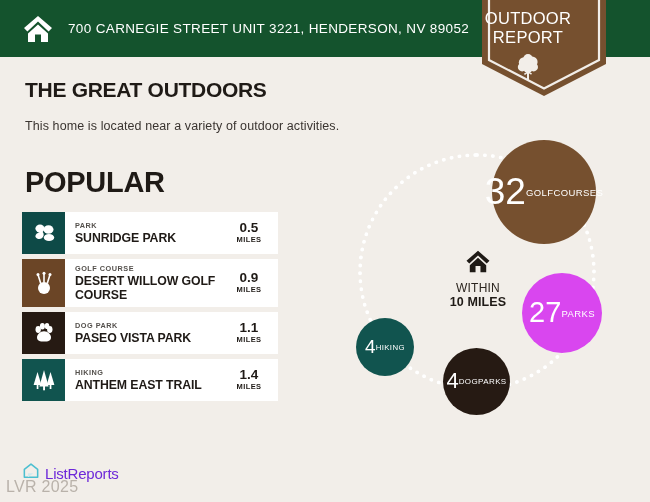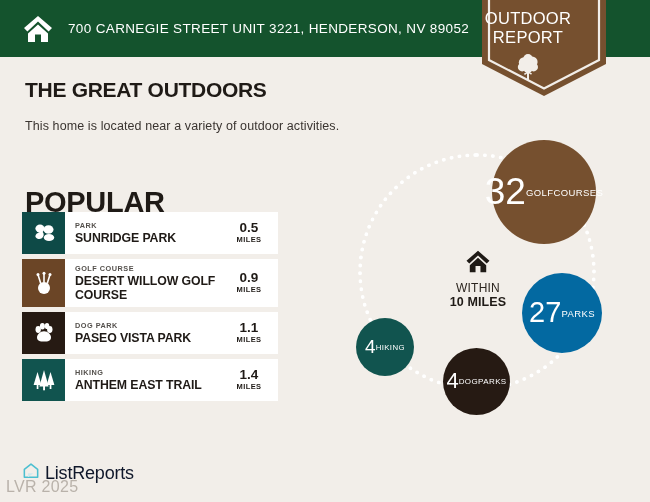--- a/index.html
+++ b/index.html
@@ -81,21 +81,21 @@
     position: absolute;
     left: 25px; top: 119px;
     font-size: 12.5px;
     color: #3a3430;
     letter-spacing: 0.1px;
   }
 
   
   .popular-heading {
     position: absolute;
-    left: 25px; top: 186px;
+    left: 25px; top: 166px;
     font-size: 29px;
     font-weight: bold;
     color: #1f1a16;
     letter-spacing: -0.3px;
   }
 
   .poi-list {
     position: absolute;
     left: 22px; top: 212px;
     width: 256px;
@@ -181,21 +181,21 @@
     color: #ffffff;
     text-align: center;
   }
   .stat-num { font-weight: 400; line-height: 1; }
   .stat-lbl { font-weight: 400; letter-spacing: 0.4px; }
 
   .c-golf { left: 152px; top: -5px; width: 104px; height: 104px; background: #76502f; }
   .c-golf .stat-num { font-size: 37px; margin-bottom: 2px; }
   .c-golf .stat-lbl { font-size: 9.5px; line-height: 11px; }
 
-  .c-parks { left: 182px; top: 128px; width: 80px; height: 80px; background: #0369a1; }
+  .c-parks { left: 182px; top: 128px; width: 80px; height: 80px; background: #d946ef; }
   .c-parks .stat-num { font-size: 29px; margin-bottom: 1px; }
   .c-parks .stat-lbl { font-size: 9.5px; line-height: 11px; }
 
   .c-dog { left: 103px; top: 203px; width: 67px; height: 67px; background: #261a13; }
   .c-dog .stat-num { font-size: 22px; margin-bottom: 1px; }
   .c-dog .stat-lbl { font-size: 8px; line-height: 9.5px; }
 
   .c-hiking { left: 16px; top: 173px; width: 58px; height: 58px; background: #11544f; }
   .c-hiking .stat-num { font-size: 19px; margin-bottom: 1px; }
   .c-hiking .stat-lbl { font-size: 7.8px; line-height: 9px; }
@@ -216,22 +216,22 @@
 
   
   .brand {
     position: absolute;
     left: 22px; top: 462px;
     display: flex;
     align-items: center;
   }
   .brand-name {
     margin-left: 5px;
-    font-size: 18px;
-    color: #0f172a;
+    font-size: 15px;
+    color: #6d28d9;
     letter-spacing: -0.2px;
   }
   .watermark {
     position: absolute;
     left: 6px; top: 478px;
     font-size: 16px;
     color: #b9b2aa;
     letter-spacing: 0.3px;
     font-family: "Liberation Sans", sans-serif;
   }

